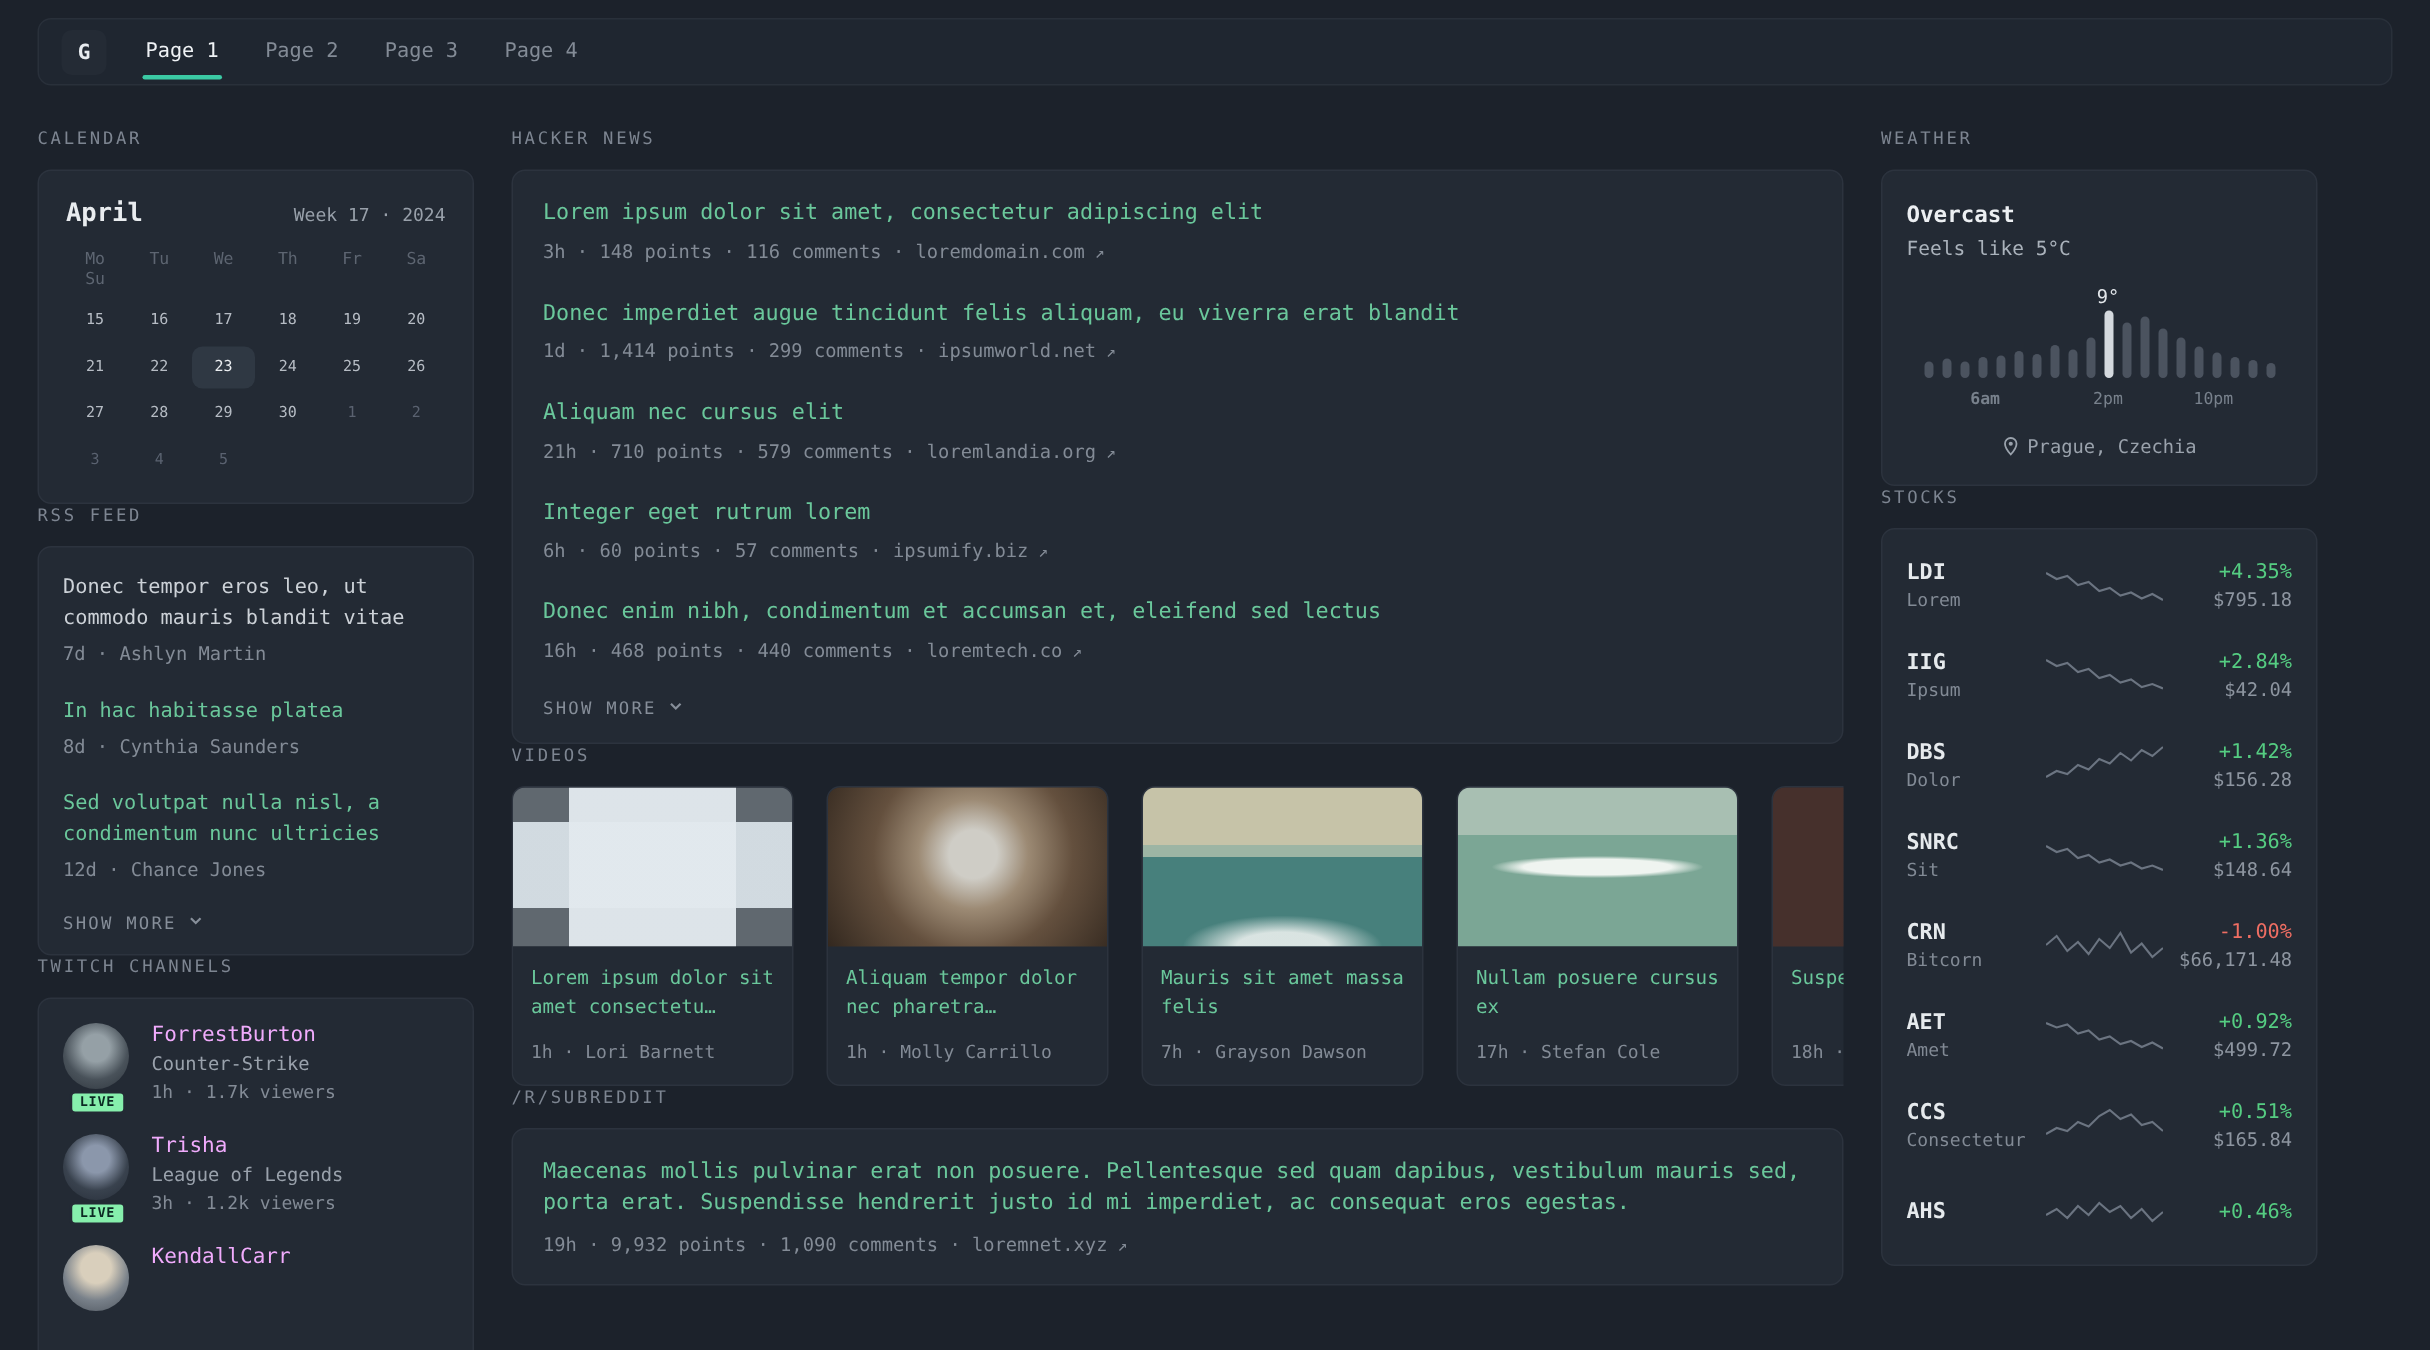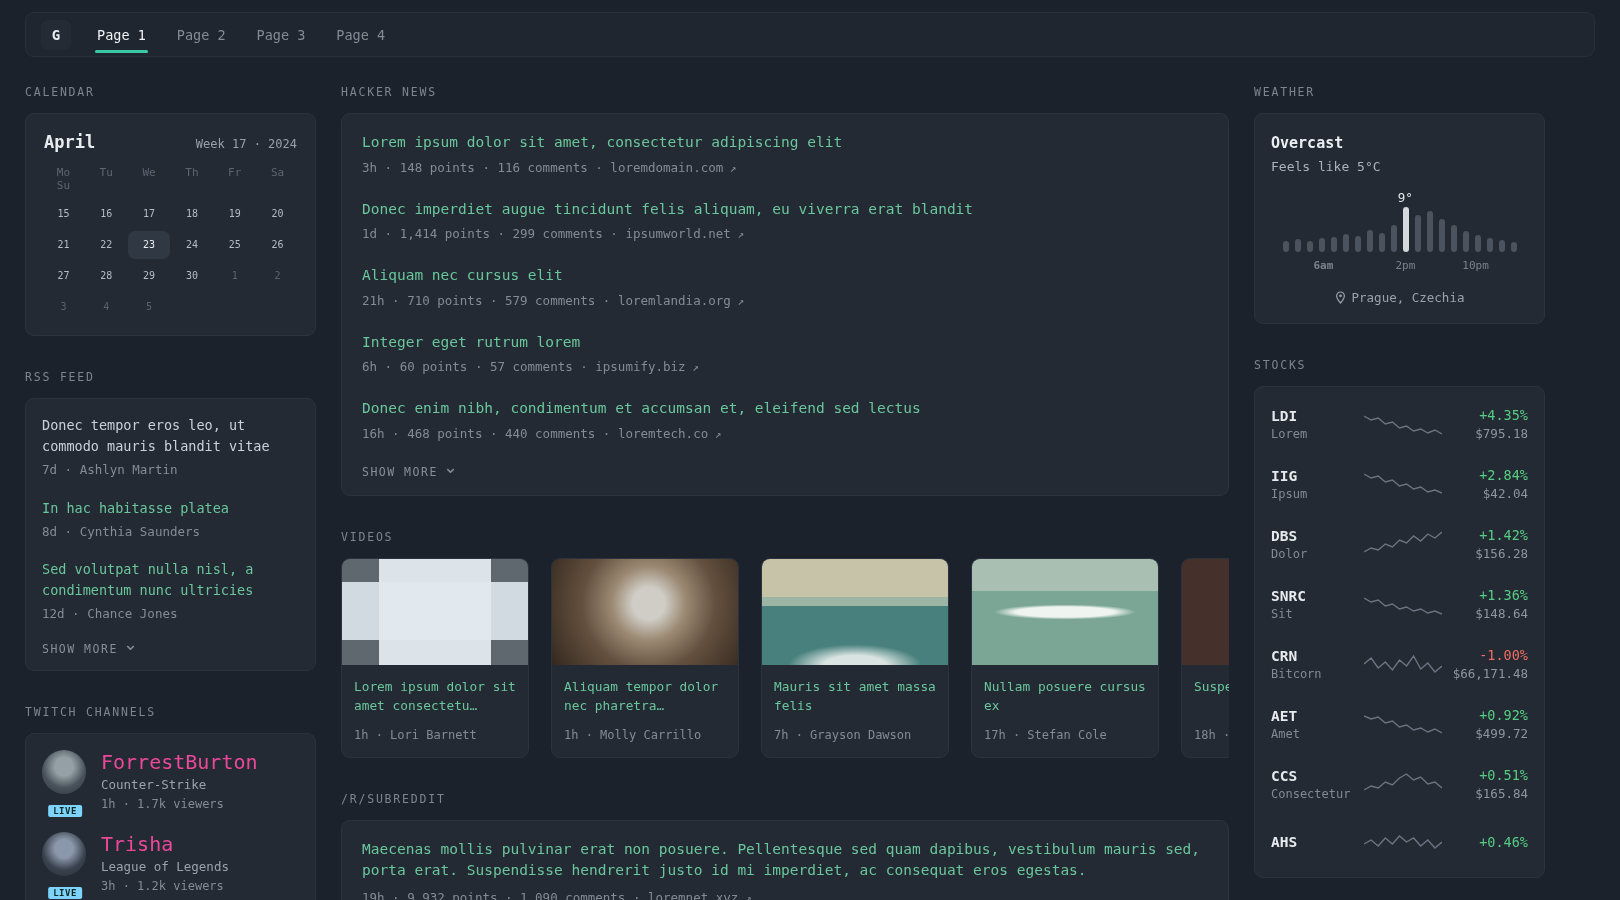--- a/index.html
+++ b/index.html
@@ -8,29 +8,29 @@
     --accent:#3bc9a4; --pos:#55cd82; --neg:#ef6e63;
   }
   *{box-sizing:border-box;margin:0;padding:0}
   body{width:1620px;height:900px;overflow:hidden;background:var(--bg);
     font-family:"DejaVu Sans Mono","Liberation Mono",monospace;color:var(--text)}
   
   .topbar{margin:12px 25px 0;height:45px;background:var(--topbar);border:1px solid #29303a;
     border-radius:9px;display:flex;align-items:center;padding:0 15px}
   .logo{width:30px;height:30px;border-radius:7px;background:#242b35;display:flex;align-items:center;
     justify-content:center;color:#e9edf1;font-weight:bold;font-size:14px;cursor:pointer}
-  .tabs{display:flex;margin-left:24px;gap:27px;height:100%;align-items:center}
+  .tabs{display:flex;margin-left:24px;gap:27px;height:100%;}
   .tab{font-size:13.5px;color:var(--muted);cursor:pointer;position:relative;padding:13px 2px}
   .tab.active{color:#eff2f5}
   .tab.active::after{content:"";position:absolute;left:0;right:0;bottom:3px;height:3px;border-radius:2px;background:var(--accent)}
   
   .main{display:flex;gap:25px;padding:28px 0 0 25px}
   .col-left,.col-right{width:291px;flex:none}
   .col-mid{width:888px;flex:none}
-  .section{margin-bottom:34px}
+  .section{}
   .sec-label{font-size:11.5px;color:#7d8591;letter-spacing:1.8px;margin-bottom:14px}
   .card{background:var(--card);border:1px solid var(--border);border-radius:9px}
   .meta{font-size:12.5px;color:var(--muted);line-height:1.5}
   .domain{cursor:pointer}
   .ext{font-size:11px}
   .show-more{display:flex;gap:7px;font-size:11.5px;letter-spacing:1.5px;
     color:#868e99;cursor:pointer;margin-top:2px}
   
   .calendar-card{padding:16px 16px 14px}
   .cal-head{display:flex;justify-content:space-between;align-items:baseline;padding:2px 2px 0}
@@ -49,24 +49,24 @@
   .rss-title.visited{color:#ccd1d7}
   .rss-item .meta{margin-top:4px}
   
   .twitch-card{padding:16px}
   .tw-row{display:flex;margin-bottom:19px;cursor:pointer}
   .avatar-wrap{position:relative;width:46px;flex:none;margin-right:13px}
   .avatar{width:44px;height:44px;border-radius:50%}
   .av-1{background:radial-gradient(circle at 50% 38%,#95a0a6 0 26%,#49525a 60%,#2d343c 100%)}
   .av-2{background:radial-gradient(circle at 50% 38%,#8b97ab 0 26%,#39424e 60%,#262d38 100%)}
   .av-3{background:radial-gradient(circle at 50% 35%,#d9cfbc 0 28%,#79818a 60%,#4c535c 100%)}
-  .live-badge{position:absolute;left:50%;bottom:-6px;transform:translateX(-50%);background:#7dd3fc;
+  .live-badge{position:absolute;left:50%;bottom:-6px;transform:translateX(-50%);background:#86efac;
     color:#0c2a23;font-size:9px;font-weight:bold;letter-spacing:.5px;padding:1px 5px;border-radius:4px;
     border:2px solid var(--card)}
-  .tw-name{font-size:20px;color:#ec4899}
+  .tw-name{font-size:14px;color:#f0abfc}
   .tw-game{font-size:12.5px;color:#9aa2ac;margin-top:3px}
   .tw-row .meta{margin-top:3px;font-size:12px}
   
   .hn-card{padding:18px 20px 16px}
   .hn-item{margin-bottom:21px}
   .hn-title{font-size:14.5px;color:var(--link);cursor:pointer;line-height:1.5}
   .hn-item .meta{margin-top:5px}
   .sub-card{padding:18px 20px 16px}
   .sub-card .meta{margin-top:7px}
   

